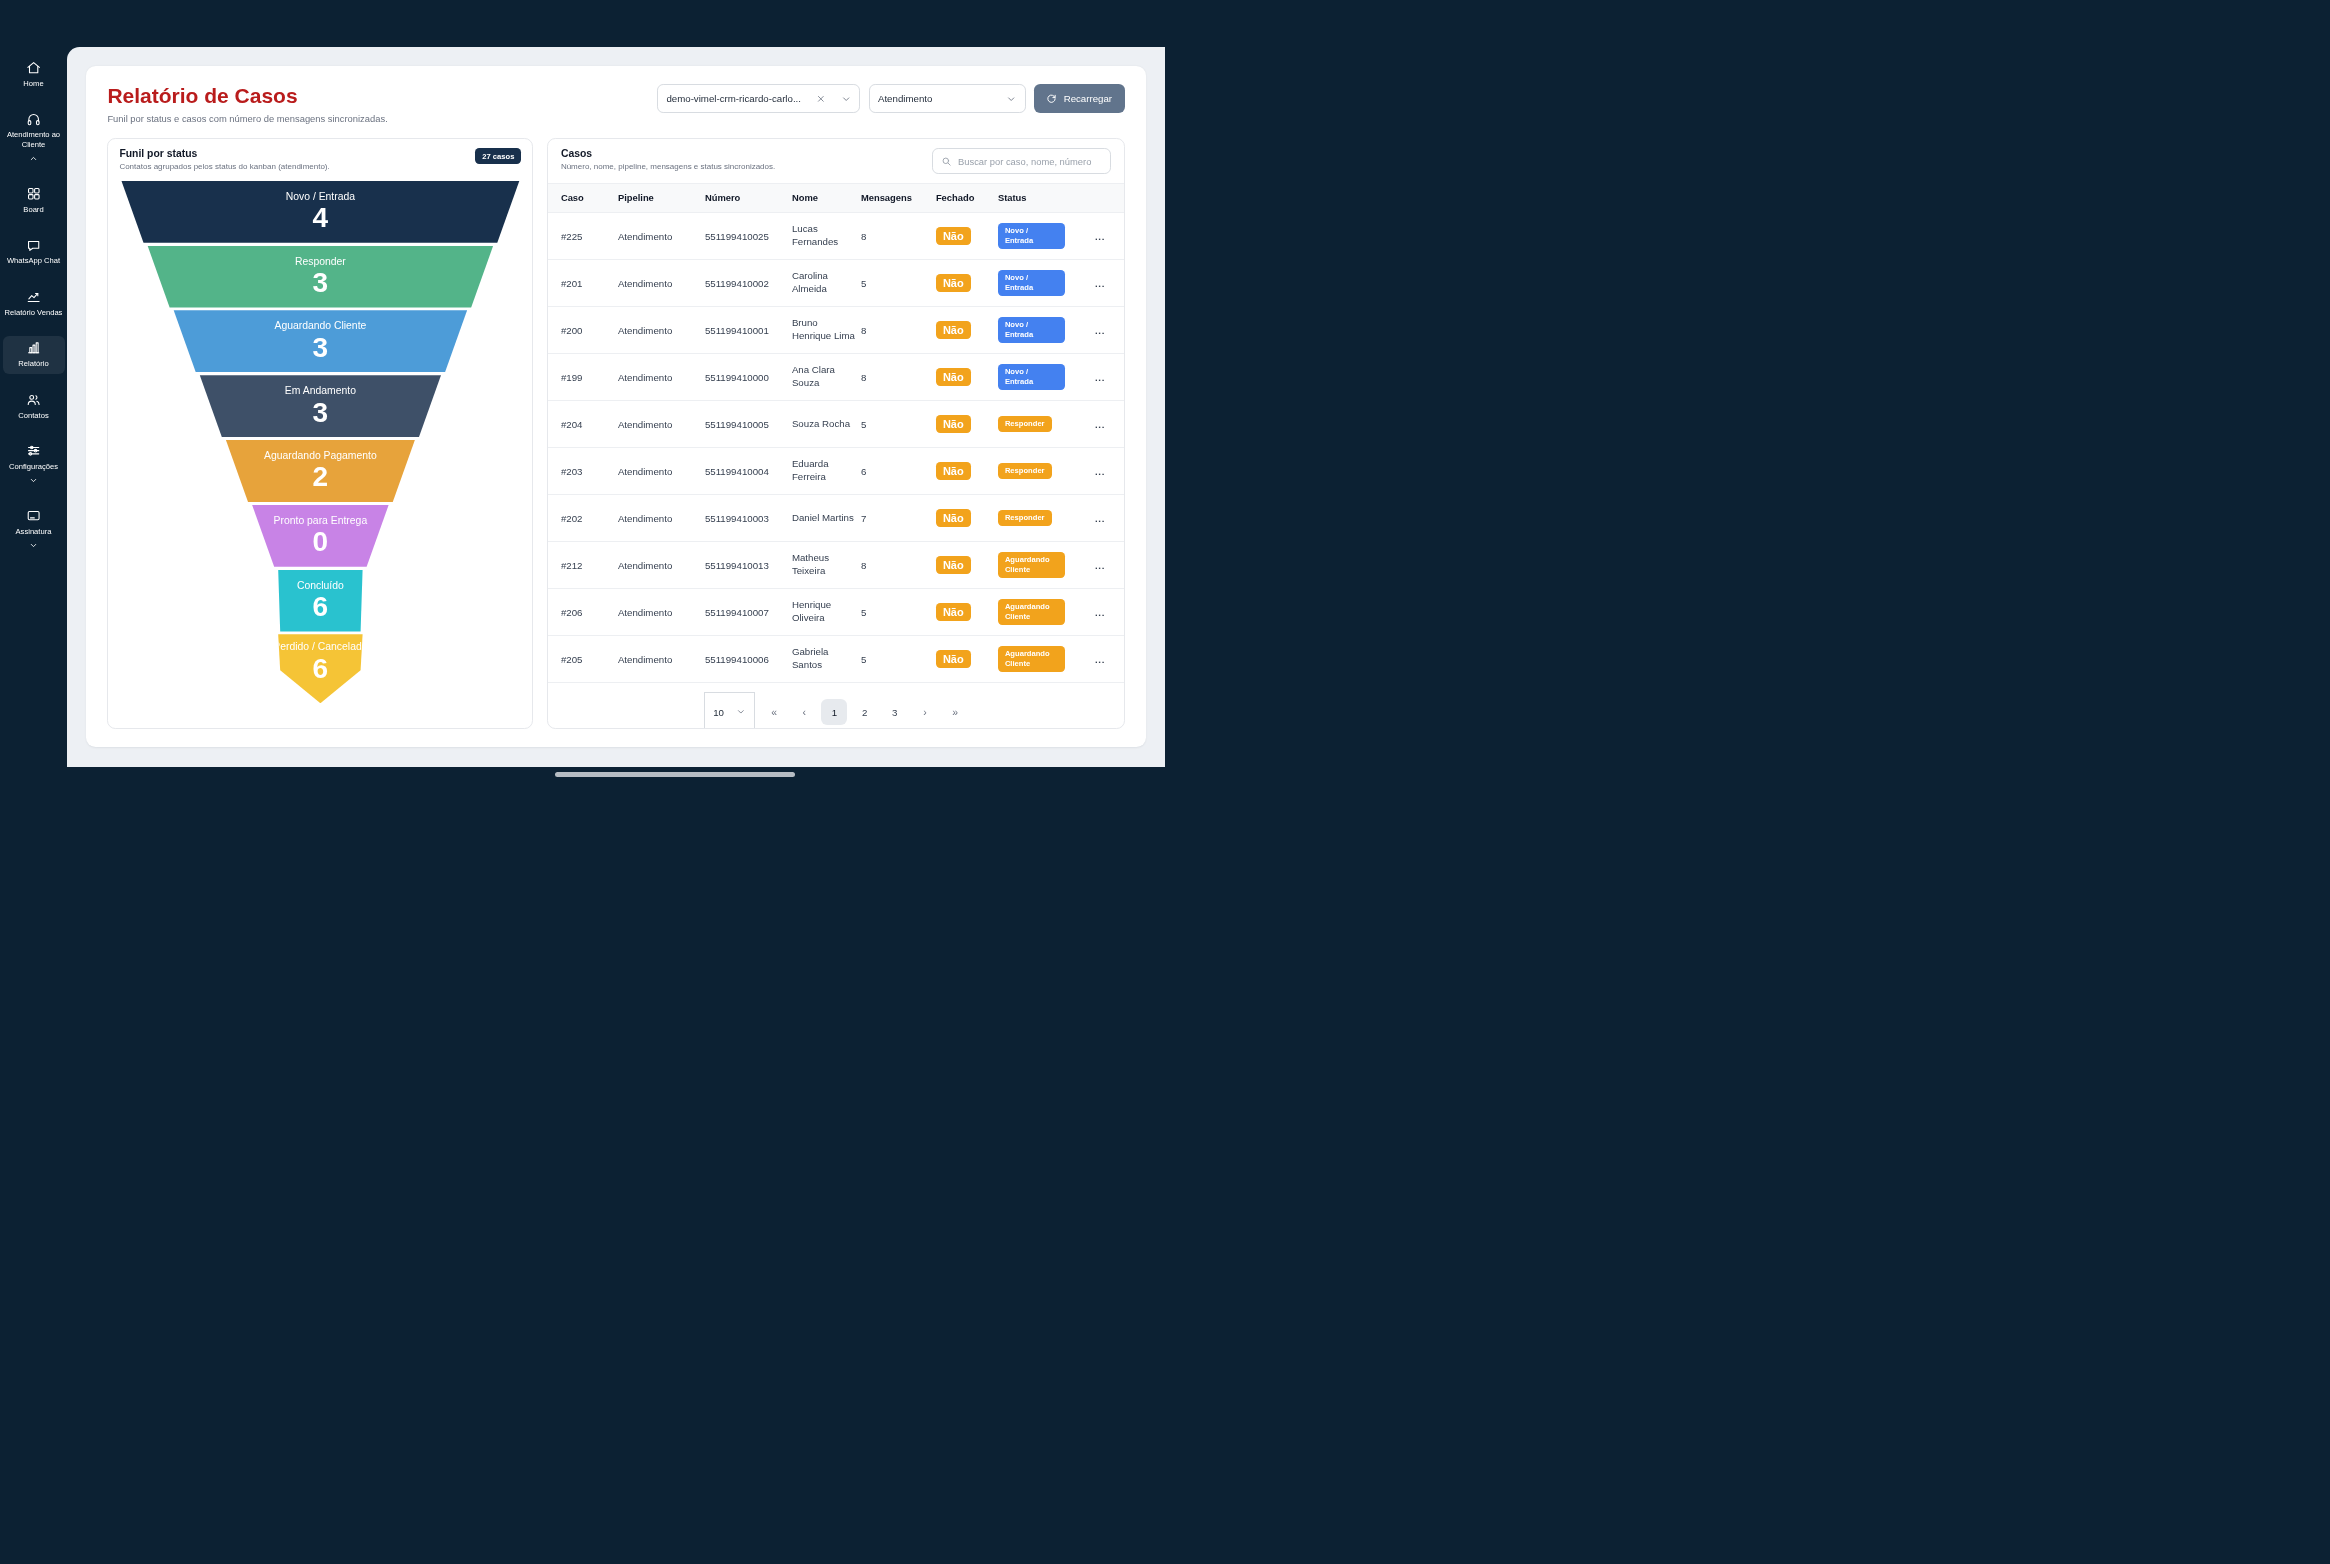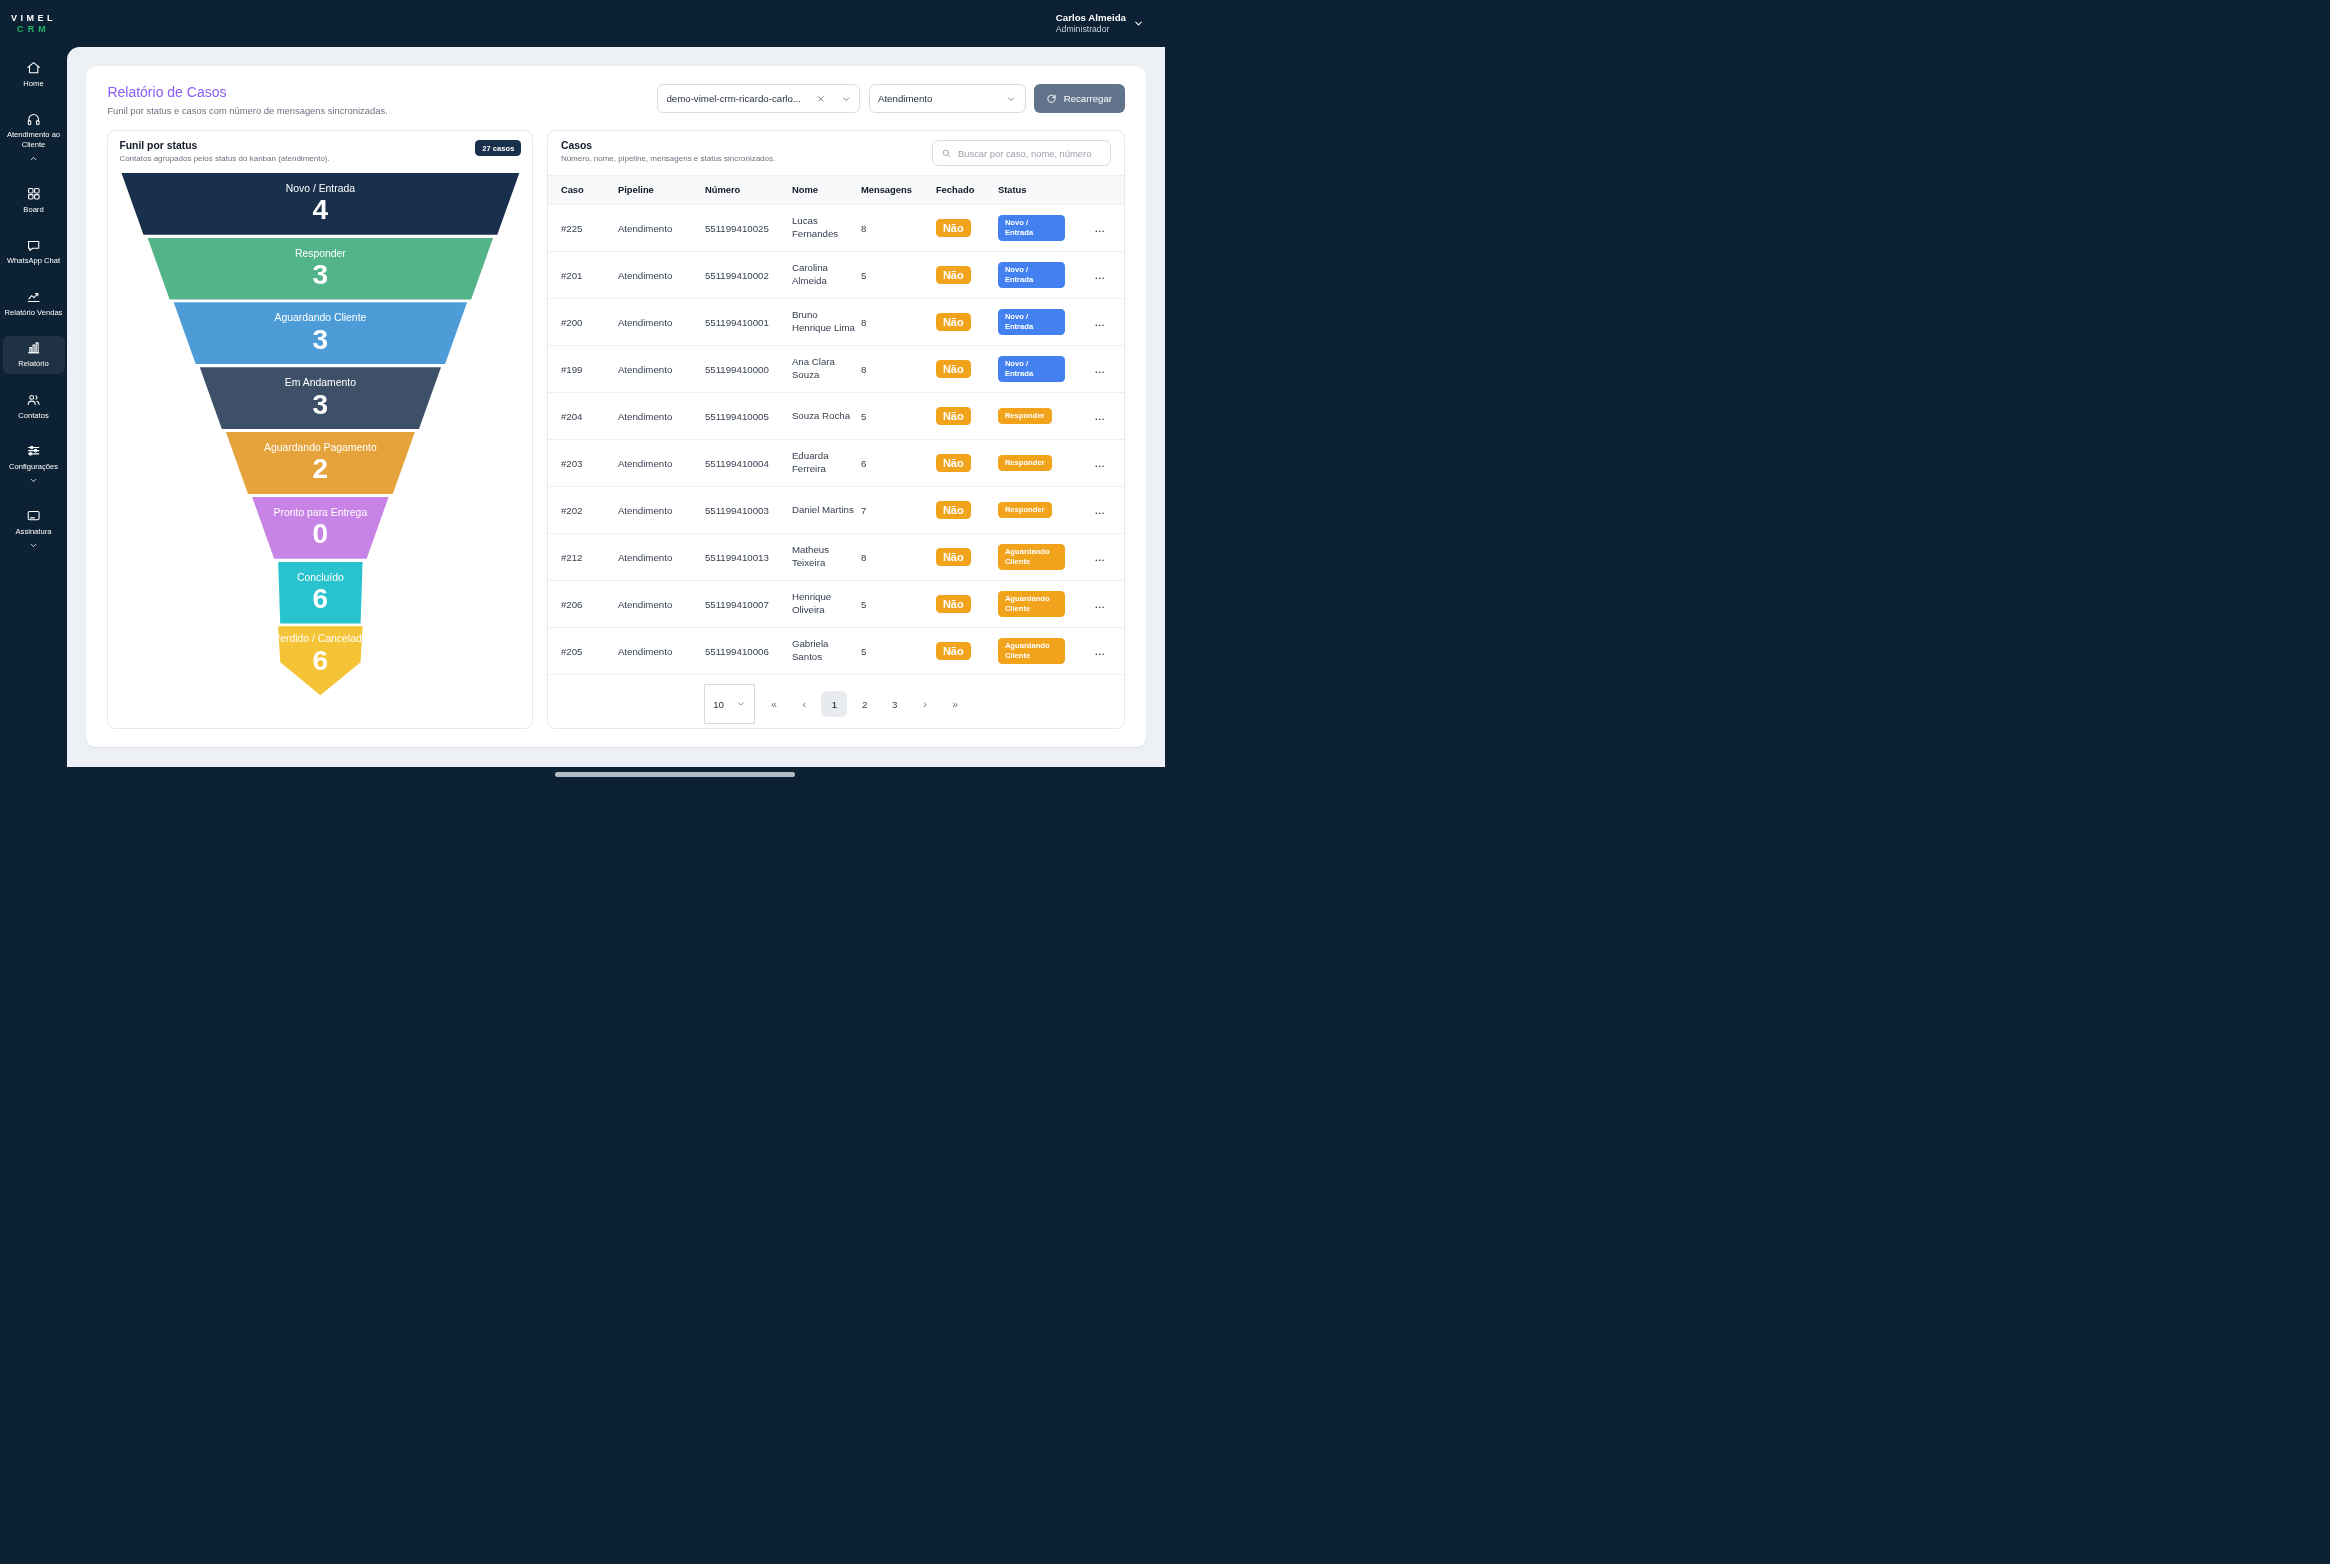--- a/index.html
+++ b/index.html
@@ -46,21 +46,21 @@
   .content {
     position:absolute; left:67px; top:47px; right:0; bottom:15.3px;
     background:#edf0f4; border-top-left-radius:12.5px; padding:19.4px;
   }
   .page-card {
     background:#ffffff; border-radius:9.7px; height:100%;
     padding:18px 21px; box-shadow:0 0.7px 2.1px rgba(16,24,40,.07);
     display:flex; flex-direction:column;
   }
   .page-header { display:flex; justify-content:space-between; align-items:flex-start; margin-bottom:14px; }
-  .page-title { font-size:14px; font-weight:400; color:#8b5cf6; }
+  .page-title { font-size:21px; font-weight:700; color:#b91c1c; }
   .page-subtitle { font-size:9.4px; color:#6b7280; margin-top:4.2px; }
   .controls { display:flex; gap:8.3px; align-items:center; }
   .selectbox {
     height:29px; border:0.7px solid #d8dce1; border-radius:6.2px; background:#fff;
     display:flex; align-items:center; padding:0 8.3px; gap:15px; font-size:9.7px; color:#1f2937;
     cursor:pointer;
   }
   .selectbox .chev { display:flex; color:#6b7280; }
   .selectbox .clear { display:flex; color:#6b7280; cursor:pointer; }
   .btn-reload {
@@ -149,37 +149,20 @@
   .scroll-thumb {
     position:absolute; left:555px; bottom:4.9px; width:240px; height:5.6px; border-radius:2.8px;
     background:#c9cdd3; opacity:.9; cursor:pointer;
   }
 </style>
 </head>
 <body>
 
 <div class="viewport">
 
-  <header class="topbar">
-    <div class="brand">
-      <span class="l1">VIMEL</span>
-      <span class="l2">CRM</span>
-    </div>
-    <div class="user-menu">
-      <div class="user-texts">
-        <span class="user-name">Carlos Almeida</span>
-        <span class="user-role">Administrador</span>
-      </div>
-      <span class="user-chev">
-        <svg width="11" height="11" viewBox="0 0 24 24" fill="none" stroke="currentColor" stroke-width="2.2" stroke-linecap="round" stroke-linejoin="round">
-            <path d="m6 9 6 6 6-6"></path>
-          </svg>
-      </span>
-    </div>
-  </header>
 
   <nav class="sidebar">
       <div class="side-item">
         <span class="side-icon">
           <svg viewBox="0 0 24 24" width="15.3" height="15.3" fill="none" stroke="currentColor" stroke-width="1.7" stroke-linecap="round" stroke-linejoin="round">
             <path d="M3 11.5 12 4l9 7.5"></path>
             <path d="M5.5 10v10h13V10"></path>
           </svg>
         </span>
         <span class="side-label">Home</span>

